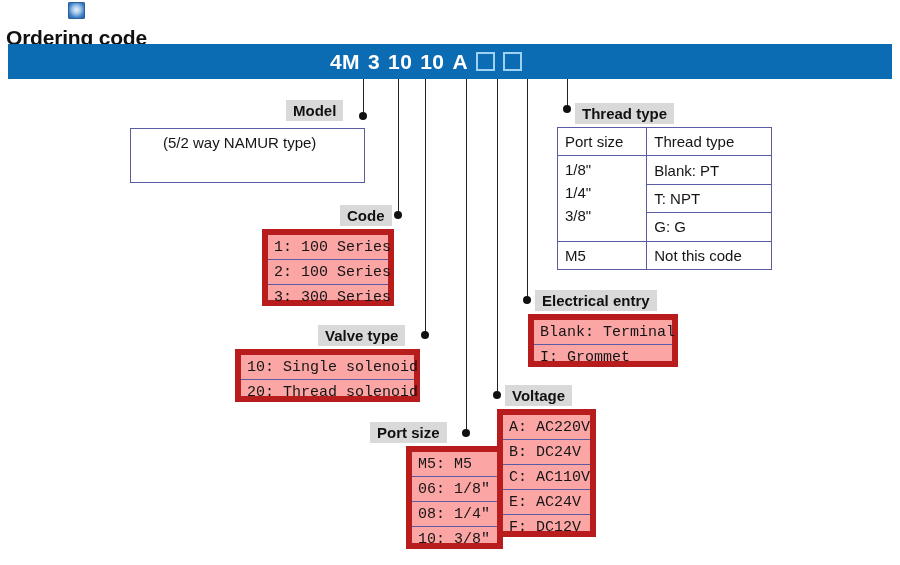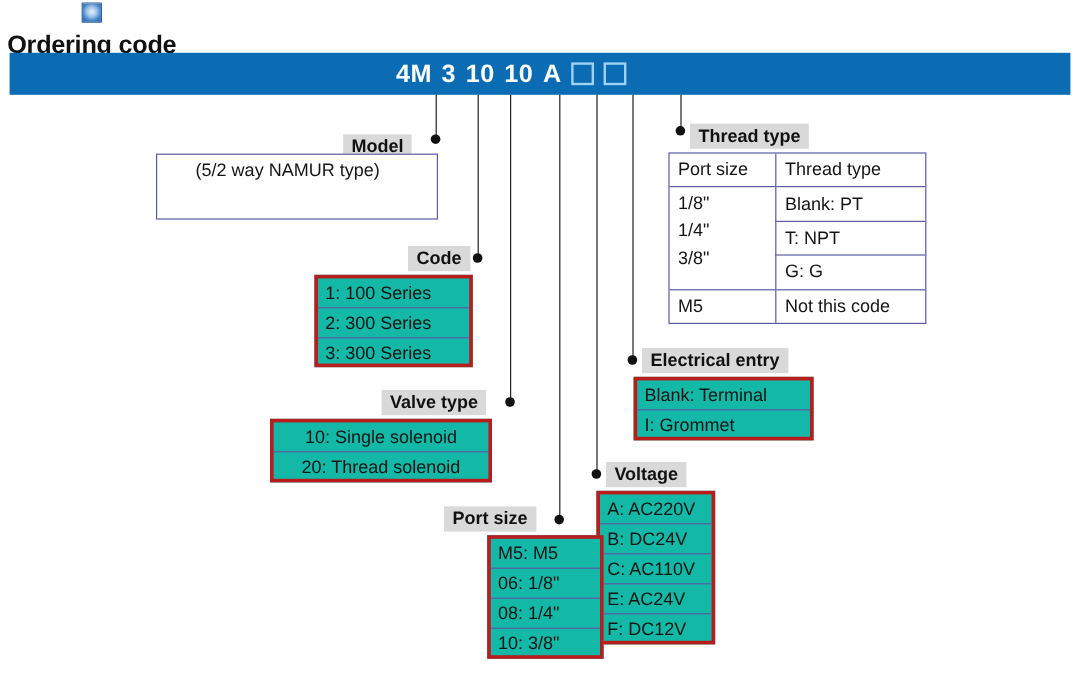--- a/index.html
+++ b/index.html
@@ -108,23 +108,24 @@
     line-height: 21px;
     height: 21px;
     padding: 0 7px;
     white-space: nowrap;
     box-sizing: border-box;
   }
 
   
   .box {
     position: absolute;
-    border: 3px solid #b91c1c;
-    box-sizing: border-box;
-    background: #14b8a6;
+    border: 6px solid #b91c1c;
+    box-sizing: border-box;
+    background: #fca5a5;
+    font-family: Liberation Mono, monospace;
   }
   .box .row {
     border-bottom: 1px solid #5b5ba3;
     font-size: 15px;
     line-height: 25px;
     height: 25px;
     padding: 0 6px;
     white-space: nowrap;
     box-sizing: border-box;
     color: #151515;
@@ -213,21 +214,21 @@
 
   <div class="leader" style="left:497px; top:79px; height:317px;"></div>
   <div class="dot" style="left:493px; top:391px;"></div>
 
   <div class="leader" style="left:527px; top:79px; height:222px;"></div>
   <div class="dot" style="left:523px; top:296px;"></div>
 
   <div class="leader" style="left:567px; top:79px; height:30px;"></div>
   <div class="dot" style="left:563px; top:105px;"></div>
 
-  <div class="hdr" style="left:286px; top:112px;">Model</div>
+  <div class="hdr" style="left:286px; top:100px;">Model</div>
   <div class="model-box" style="left:130px; top:128px; width:235px; height:55px;">
     <div class="model-line2">(5/2 way NAMUR type)</div>
   </div>
 
   <div class="hdr" style="left:575px; top:103px;">Thread type</div>
   <div class="tt" style="left:557px; top:127px; width:215px; height:143px;">
     <table>
       <tbody>
           <tr>
         <td class="nb-left">Port size</td>
@@ -251,32 +252,32 @@
         <td class="nb-left">M5</td>
         <td class="nb-right">Not this code</td>
       </tr>
     </tbody>
       </table>
   </div>
 
   <div class="hdr" style="left:340px; top:205px;">Code</div>
   <div class="box" style="left:262px; top:229px; width:132px; height:77px;">
     <div class="row">1: 100 Series</div>
-    <div class="row">2: 300 Series</div>
+    <div class="row">2: 100 Series</div>
     <div class="row">3: 300 Series</div>
   </div>
 
   <div class="hdr" style="left:535px; top:290px;">Electrical entry</div>
   <div class="box" style="left:528px; top:314px; width:150px; height:53px;">
     <div class="row">Blank: Terminal</div>
     <div class="row">I: Grommet</div>
   </div>
 
   <div class="hdr" style="left:318px; top:325px;">Valve type</div>
-  <div class="box" style="left:225px; top:349px; width:185px; height:53px;text-align:center;">
+  <div class="box" style="left:235px; top:349px; width:185px; height:53px;text-align:center;">
     <div class="row">10: Single solenoid</div>
     <div class="row">20: Thread solenoid</div>
   </div>
 
   <div class="hdr" style="left:505px; top:385px;">Voltage</div>
   <div class="box" style="left:497px; top:409px; width:99px; height:128px;">
     <div class="row">A: AC220V</div>
     <div class="row">B: DC24V</div>
     <div class="row">C: AC110V</div>
     <div class="row">E: AC24V</div>

